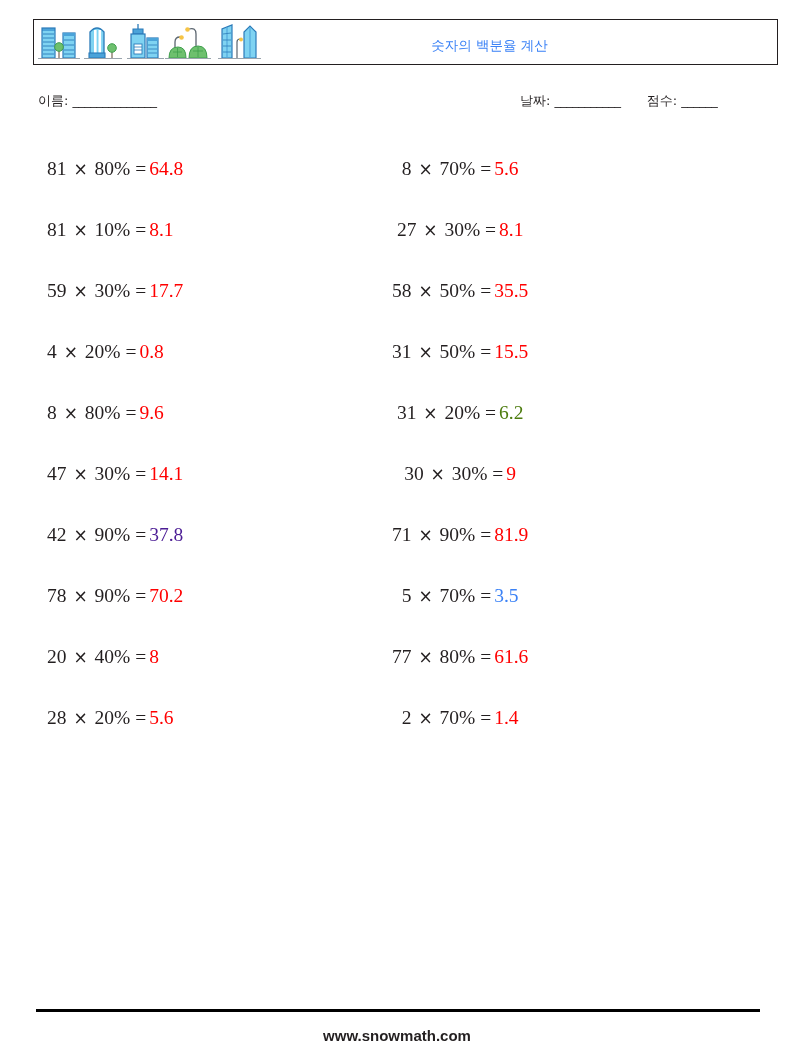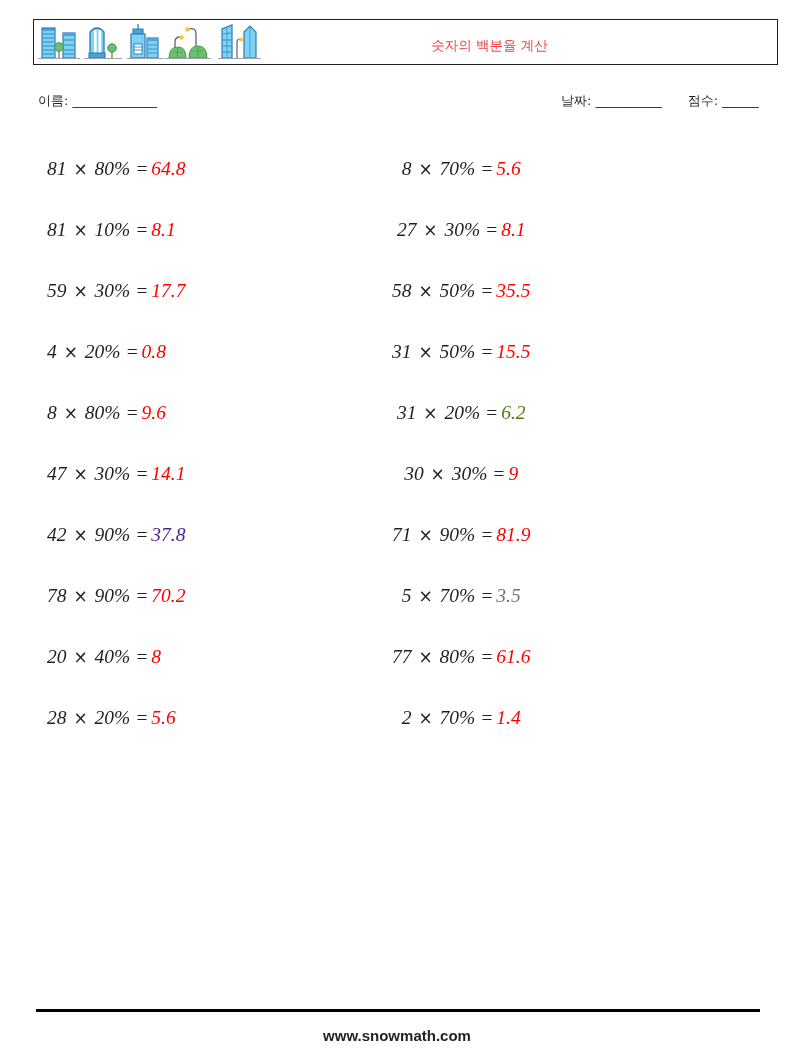--- a/index.html
+++ b/index.html
@@ -32,21 +32,21 @@
     width: 232px;
     height: 44px;
     flex: 0 0 auto;
     display: block;
   }
   .header-title {
     flex: 1 1 auto;
     text-align: center;
     font-family: "DejaVu Sans", "Liberation Sans", sans-serif;
     font-size: 13.5px;
-    color: #ef4444;
+    color: #3b82f6;
     letter-spacing: 0px;
     padding-right: 64px;
     white-space: nowrap;
     margin-top: 8px;
   }
 
   
   .meta-row {
     position: absolute;
     left: 38px;
@@ -61,21 +61,20 @@
     position: absolute;
     left: 0;
     top: 0;
     white-space: nowrap;
   }
   .meta-right {
     position: absolute;
     left: 482px;
     top: 0;
     white-space: nowrap;
-    margin-left: 41px;
   }
   .blank {
     letter-spacing: -0.5px;
   }
   .gap-md { display: inline-block; width: 18px; }
 
   
   .problems {
     position: absolute;
     left: 0;
@@ -88,21 +87,20 @@
   }
   .prob-col.left  { left: 47px;  }
   .prob-col.right { left: 392px; text-align: center; }
 
   .prob-row {
     height: 61px;
     line-height: 61px;
     font-size: 19.5px;
     white-space: nowrap;
     font-family: "Liberation Serif", "DejaVu Serif", serif;
-    font-style: italic;
   }
   .prob-expr {
     color: #231f20;
   }
   .times {
     font-family: "DejaVu Sans", "Liberation Sans", sans-serif;
     font-size: 17px;
     padding: 0 2px;
     position: relative;
     top: -0.5px;
@@ -248,20 +246,20 @@
       <div class="prob-row"><span class="prob-expr"><span>28</span> <span class="times">×</span> <span>20%</span> <span>=</span><span class="prob-answer" style="color: rgb(255, 0, 0);">5.6</span></span></div>
     </div>
   <div class="prob-col right" id="col-right">
       <div class="prob-row"><span class="prob-expr"><span>8</span> <span class="times">×</span> <span>70%</span> <span>=</span><span class="prob-answer" style="color: rgb(255, 0, 0);">5.6</span></span></div>
       <div class="prob-row"><span class="prob-expr"><span>27</span> <span class="times">×</span> <span>30%</span> <span>=</span><span class="prob-answer" style="color: rgb(255, 0, 0);">8.1</span></span></div>
       <div class="prob-row"><span class="prob-expr"><span>58</span> <span class="times">×</span> <span>50%</span> <span>=</span><span class="prob-answer" style="color: rgb(255, 0, 0);">35.5</span></span></div>
       <div class="prob-row"><span class="prob-expr"><span>31</span> <span class="times">×</span> <span>50%</span> <span>=</span><span class="prob-answer" style="color: rgb(255, 0, 0);">15.5</span></span></div>
       <div class="prob-row"><span class="prob-expr"><span>31</span> <span class="times">×</span> <span>20%</span> <span>=</span><span class="prob-answer" style="color: #4d7c0f;">6.2</span></span></div>
       <div class="prob-row"><span class="prob-expr"><span>30</span> <span class="times">×</span> <span>30%</span> <span>=</span><span class="prob-answer" style="color: rgb(255, 0, 0);">9</span></span></div>
       <div class="prob-row"><span class="prob-expr"><span>71</span> <span class="times">×</span> <span>90%</span> <span>=</span><span class="prob-answer" style="color: rgb(255, 0, 0);">81.9</span></span></div>
-      <div class="prob-row"><span class="prob-expr"><span>5</span> <span class="times">×</span> <span>70%</span> <span>=</span><span class="prob-answer" style="color: #737373; margin-top: 33px;">3.5</span></span></div>
+      <div class="prob-row"><span class="prob-expr"><span>5</span> <span class="times">×</span> <span>70%</span> <span>=</span><span class="prob-answer" style="color: #3b82f6; margin-top: 33px;">3.5</span></span></div>
       <div class="prob-row"><span class="prob-expr"><span>77</span> <span class="times">×</span> <span>80%</span> <span>=</span><span class="prob-answer" style="color: rgb(255, 0, 0);">61.6</span></span></div>
       <div class="prob-row"><span class="prob-expr"><span>2</span> <span class="times">×</span> <span>70%</span> <span>=</span><span class="prob-answer" style="color: rgb(255, 0, 0);">1.4</span></span></div>
     </div>
 </div>
 
 <div class="footer-rule"></div>
 <div class="footer-text">www.snowmath.com</div>
 
 </body></html>

